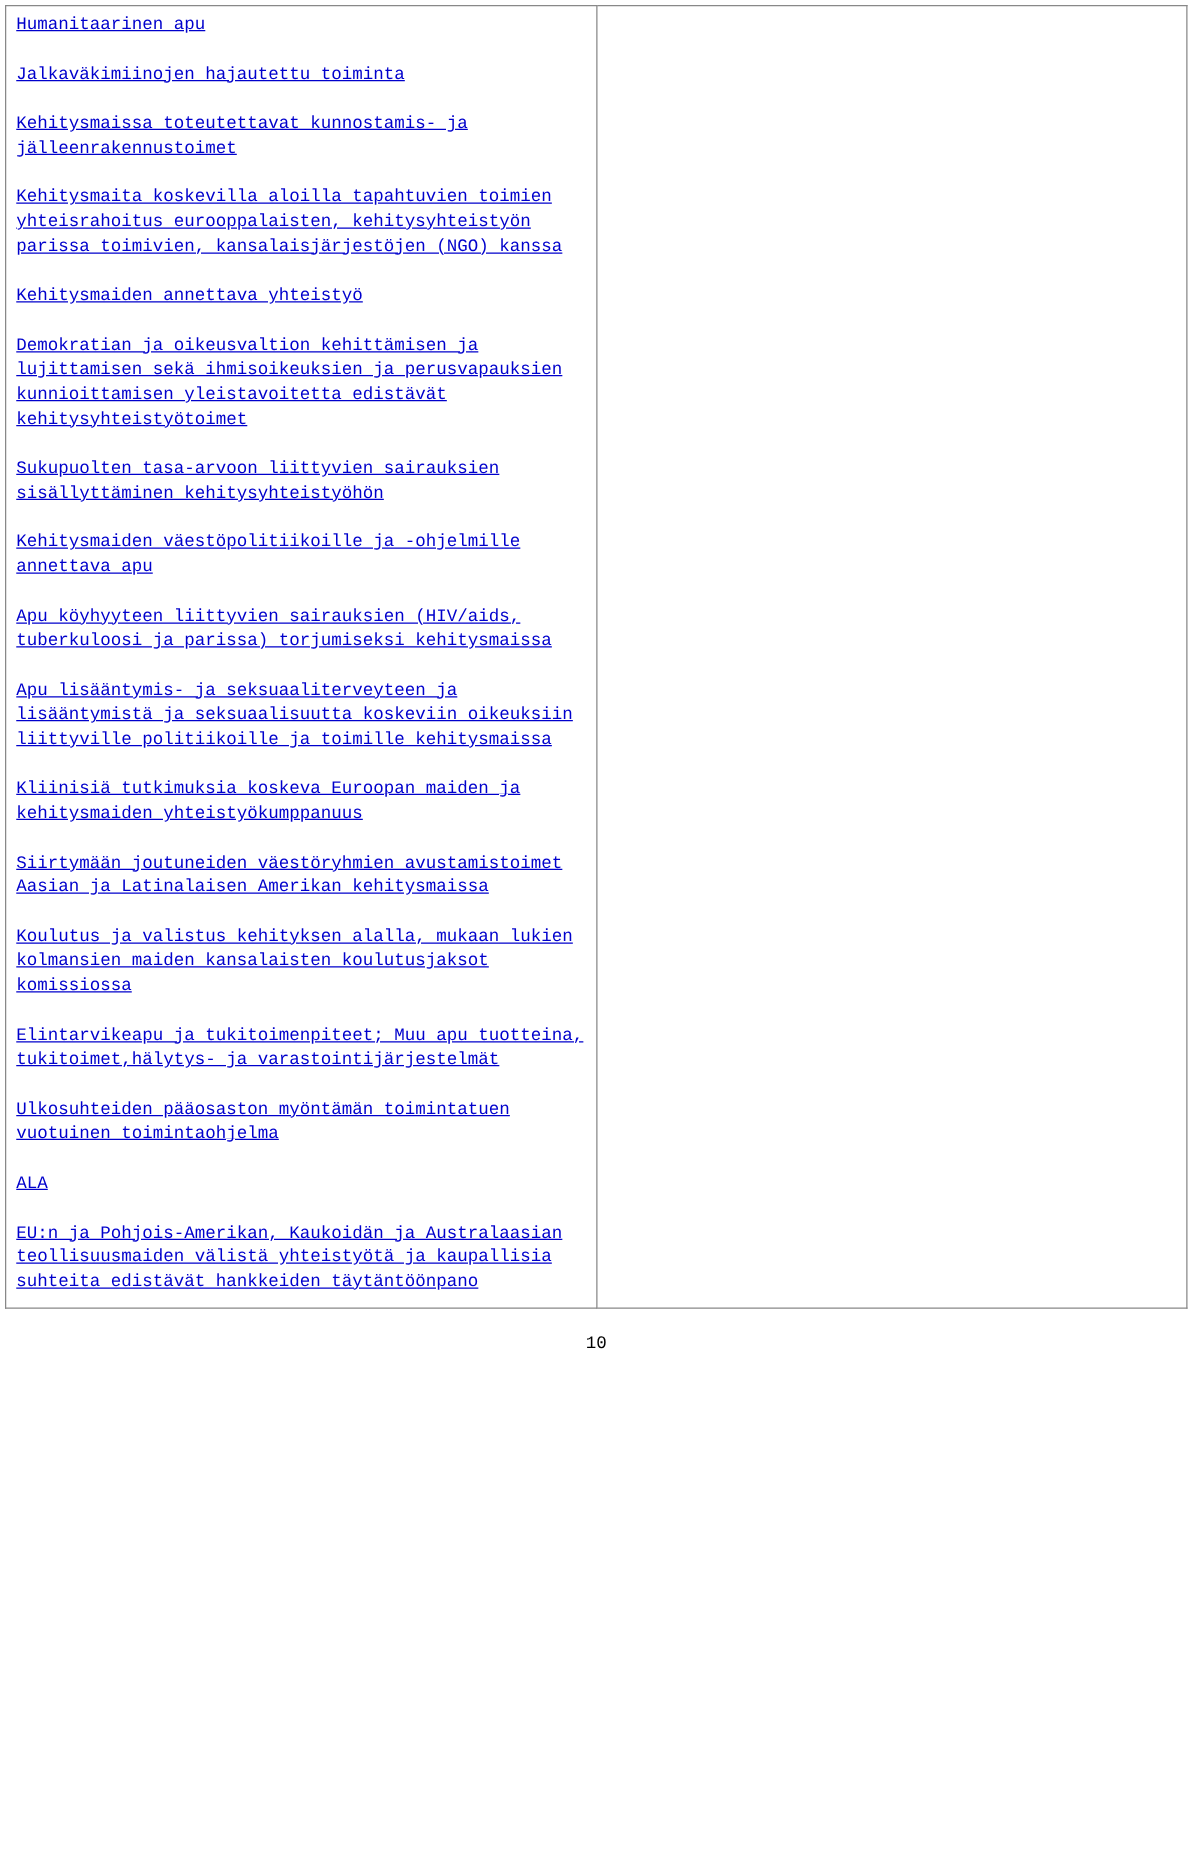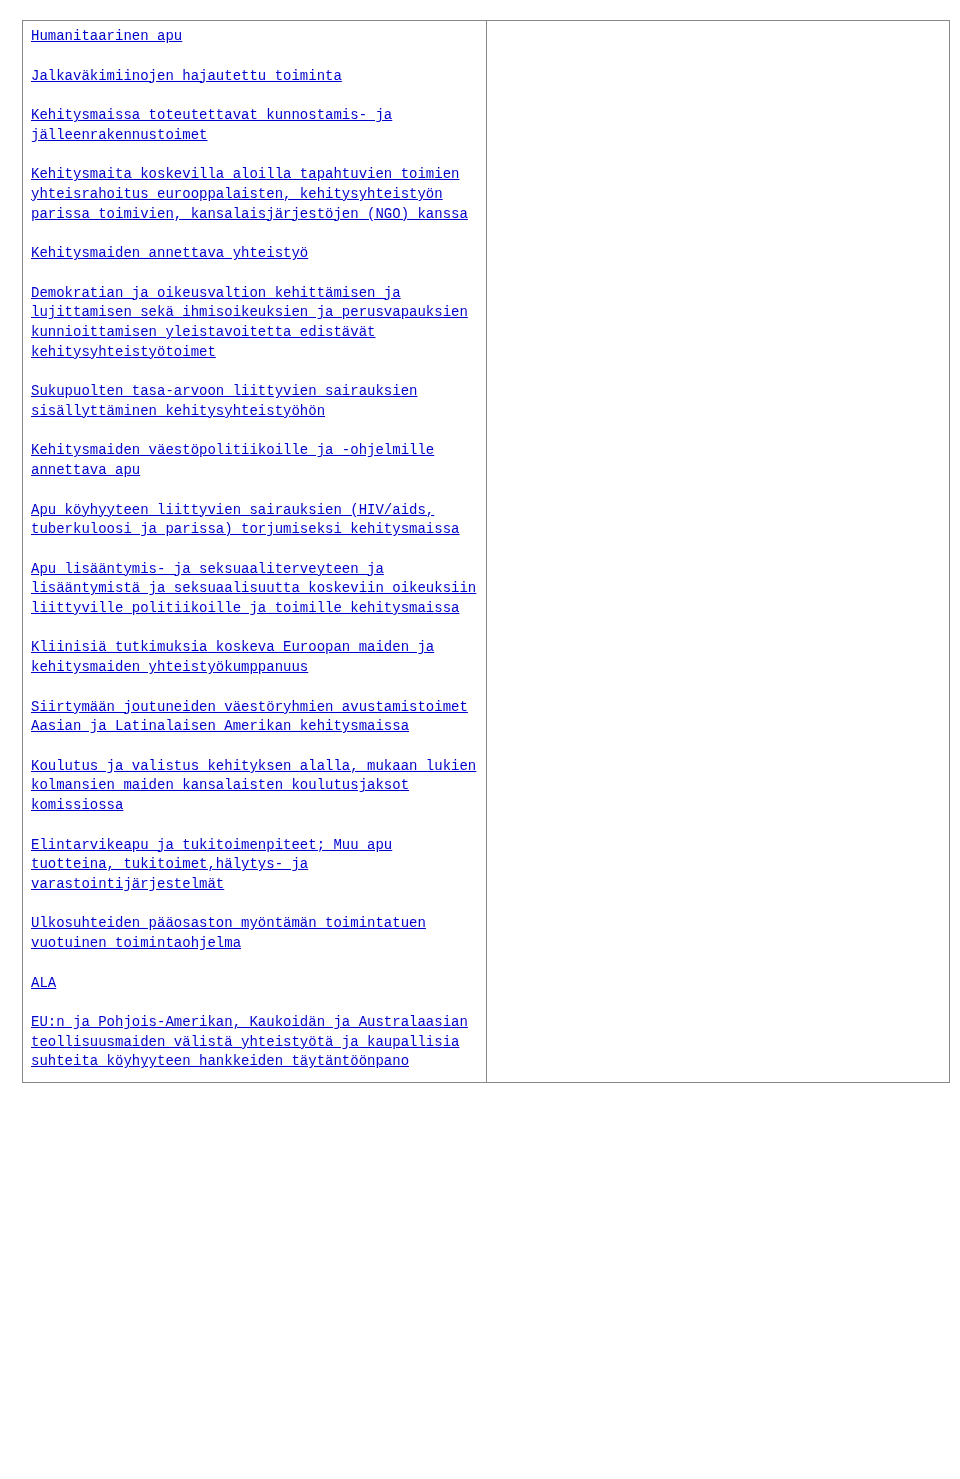--- a/index.html
+++ b/index.html
@@ -5,22 +5,22 @@
   body {
     margin: 0;
     padding: 0;
     background: #fff;
     font-family: "Courier New", Courier, monospace;
     font-size: 14px;
     color: #000;
   }
   .page {
     width: 960px;
-    margin: 16px auto;
-    padding: 4px 10px 30px 22px;
+    margin: 0 auto;
+    padding: 4px 10px 30px 4px;
     box-sizing: border-box;
   }
   table.outer {
     border-collapse: collapse;
     width: 100%;
     table-layout: fixed;
   }
   table.outer td {
     border: 1px solid #888;
     vertical-align: top;
@@ -61,21 +61,22 @@
         <div class="link-block"><a class="doclink">Sukupuolten tasa-arvoon liittyvien sairauksien sisällyttäminen kehitysyhteistyöhön</a></div>
         <div class="link-block"><a class="doclink">Kehitysmaiden väestöpolitiikoille ja -ohjelmille annettava apu</a></div>
         <div class="link-block"><a class="doclink">Apu köyhyyteen liittyvien sairauksien (HIV/aids, tuberkuloosi ja parissa) torjumiseksi kehitysmaissa</a></div>
         <div class="link-block"><a class="doclink">Apu lisääntymis- ja seksuaaliterveyteen ja lisääntymistä ja seksuaalisuutta koskeviin oikeuksiin liittyville politiikoille ja toimille kehitysmaissa</a></div>
         <div class="link-block"><a class="doclink">Kliinisiä tutkimuksia koskeva Euroopan maiden ja kehitysmaiden yhteistyökumppanuus</a></div>
         <div class="link-block"><a class="doclink">Siirtymään joutuneiden väestöryhmien avustamistoimet Aasian ja Latinalaisen Amerikan kehitysmaissa</a></div>
         <div class="link-block"><a class="doclink">Koulutus ja valistus kehityksen alalla, mukaan lukien kolmansien maiden kansalaisten koulutusjaksot komissiossa</a></div>
         <div class="link-block"><a class="doclink">Elintarvikeapu ja tukitoimenpiteet; Muu apu tuotteina, tukitoimet,hälytys- ja varastointijärjestelmät</a></div>
         <div class="link-block"><a class="doclink">Ulkosuhteiden pääosaston myöntämän toimintatuen vuotuinen toimintaohjelma</a></div>
         <div class="link-block"><a class="doclink">ALA</a></div>
-        <div class="link-block" style="margin-bottom:4px;"><a class="doclink">EU:n ja Pohjois-Amerikan, Kaukoidän ja Australaasian teollisuusmaiden välistä yhteistyötä ja kaupallisia suhteita köyhyyteen hankkeiden täytäntöönpano</a></div>
+        <div class="link-block" style="margin-bottom:4px;"><a class="doclink">EU:n ja Pohjois-Amerikan, Kaukoidän ja Australaasian teollisuusmaiden välistä yhteistyötä ja kaupallisia suhteita edistävät hankkeiden täytäntöönpano</a></div>
 
       </td>
       <td class="right-cell"></td>
     </tr>
   </tbody>
     </table>
 
+  <div class="page-number">10</div>
 </div>
 
 </body></html>

